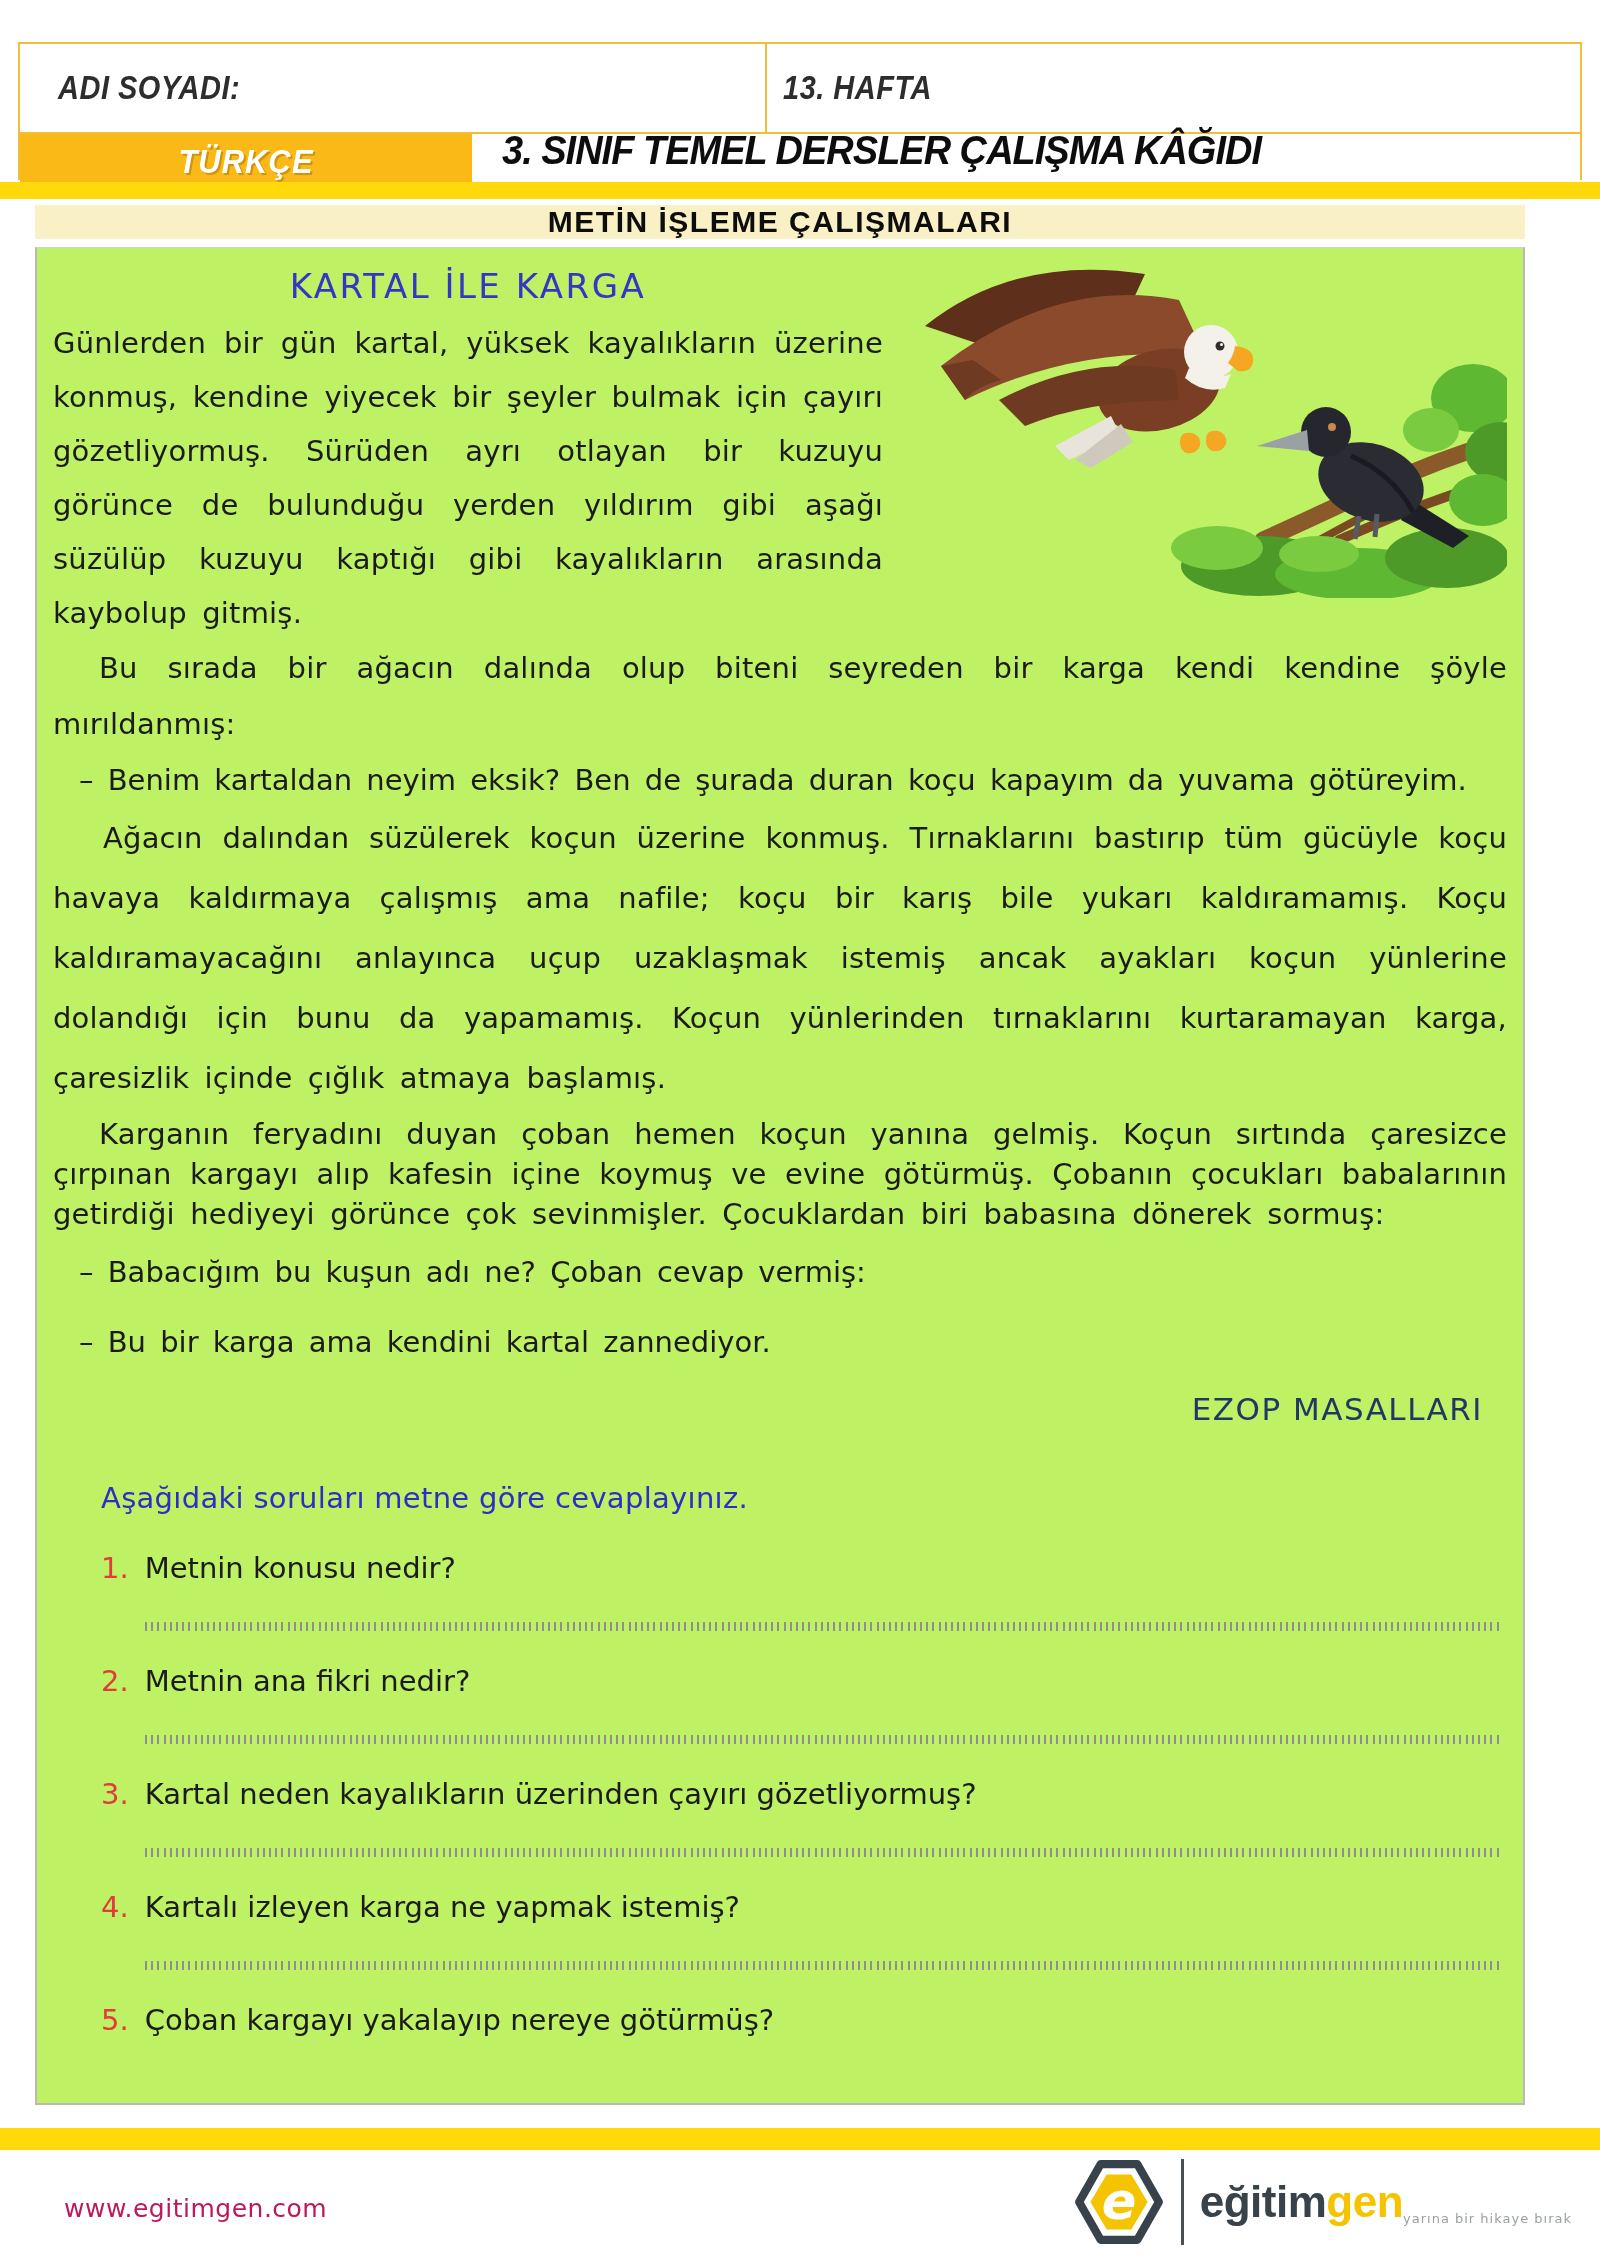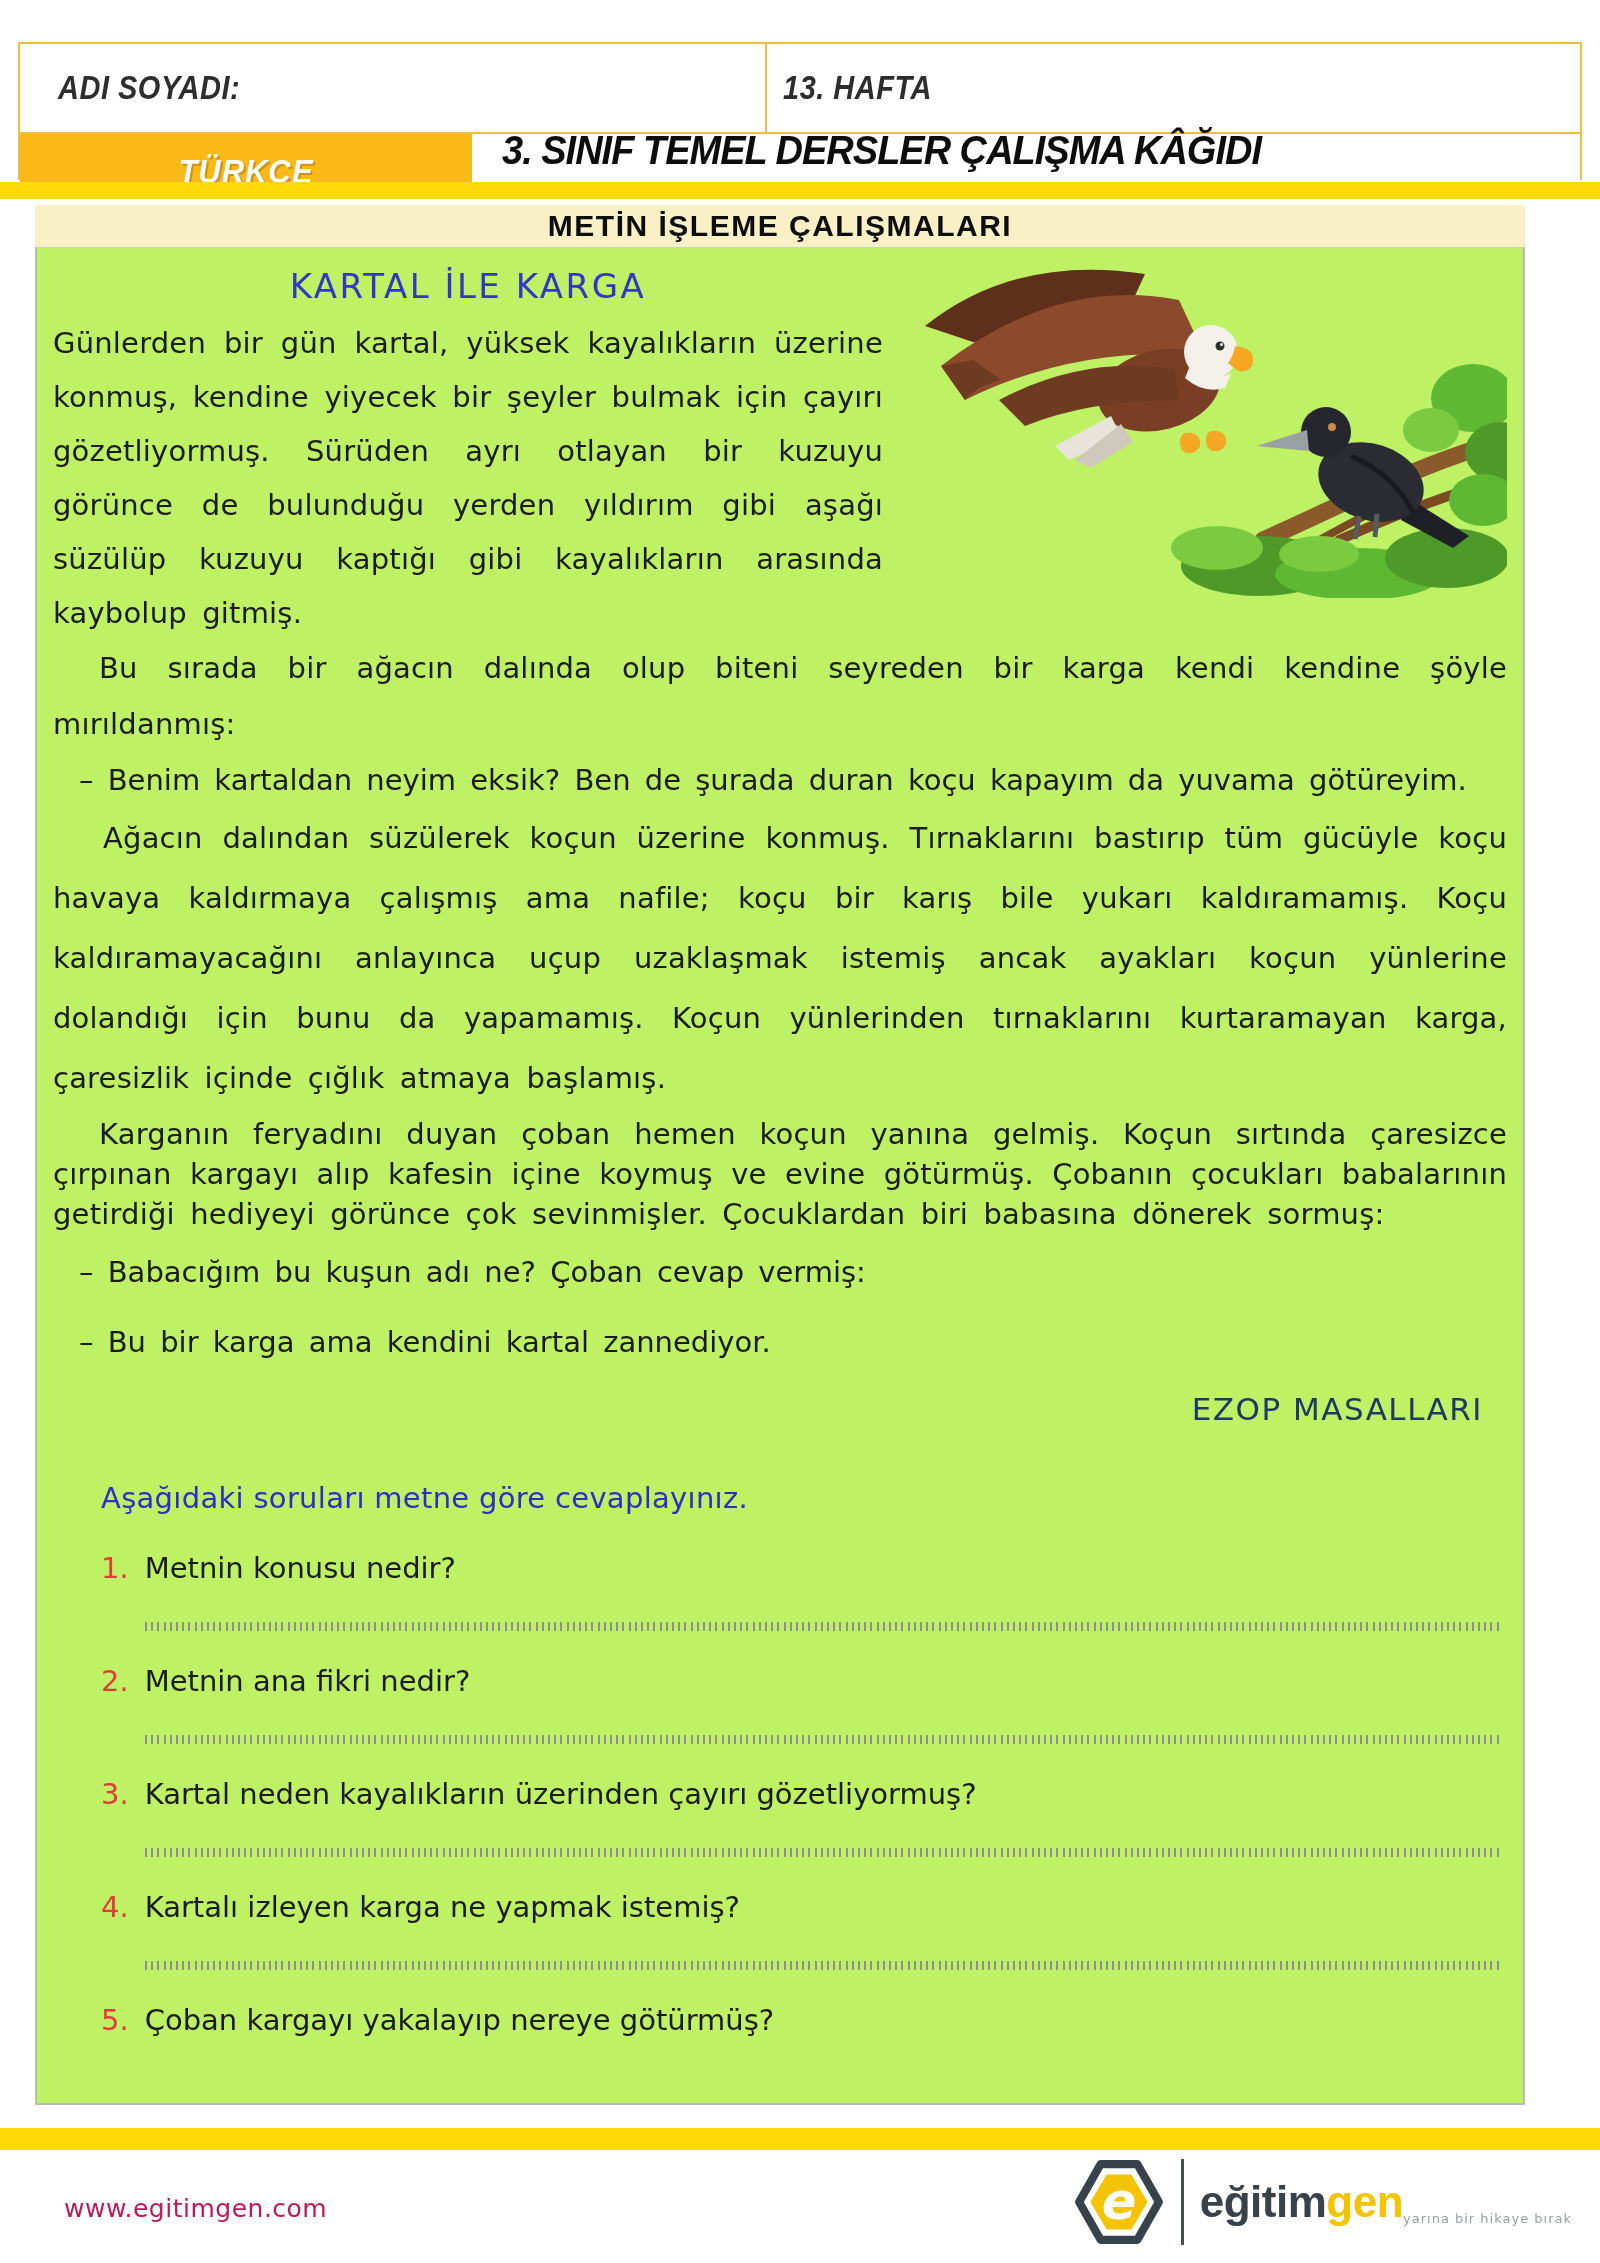--- a/index.html
+++ b/index.html
@@ -10,30 +10,30 @@
   .header-table { position:absolute; left:18px; top:42px; width:1564px; height:92px;
     border:2px solid #efbe3b; display:flex; background:#fff; }
   .header-cell-left { flex:0 0 747px; border-right:2px solid #efbe3b; display:flex; align-items:center; padding-left:38px; }
   .header-cell-right { flex:1; display:flex; align-items:center; justify-content:flex-start;padding-left:16px; }
   .header-label { font-family:"Liberation Sans", sans-serif; font-weight:800; font-style:italic;
     font-size:29px; color:#2d2d2d; letter-spacing:.5px; transform:scaleY(1.12); }
 
   .title-row { position:absolute; left:18px; top:134px; width:1564px; height:46px;
     border-left:2px solid #efbe3b; border-right:2px solid #efbe3b; background:#fff; }
   .subject-badge { position:absolute; left:0; top:0; width:452px; height:56px; background:#fbb917;
-    display:flex; align-items:flex-end; justify-content:center; }
+    display:flex; align-items:center; justify-content:center; }
   .subject-badge span { font-family:"Liberation Sans", sans-serif; font-weight:800; font-style:italic;
     font-size:31px; color:#ffffff; letter-spacing:1px; text-shadow:2px 2px 0 rgba(120,80,0,.35); transform:scaleY(1.1); }
   .doc-title { position:absolute; left:482px; top:-7px; font-family:"Liberation Sans", sans-serif;
     font-weight:800; font-style:italic; font-size:38px; color:#0d0d0d; letter-spacing:-1px;
     white-space:nowrap; transform:scaleY(1.08); transform-origin:left top; }
 
   .stripe-top { position:absolute; left:0; top:182px; width:1600px; height:17px; background:#ffd90a; }
 
-  .section-banner { position:absolute; left:35px; top:205px; width:1490px; height:42px; background:#faf0c6;
+  .section-banner { position:absolute; left:35px; top:205px; width:1490px; height:34px; background:#faf0c6;
     display:flex; align-items:center; justify-content:center; }
   .section-banner span { font-family:"Liberation Sans", sans-serif; font-weight:800; font-size:30px;
     color:#0d0d0d; letter-spacing:1.5px; }
 
   
   .content-box { position:absolute; left:35px; top:247px; width:1490px; height:1858px;
     border:2px solid #b9b9b9; border-top:1px solid #cfcfcf; background:#bef264;
     padding:4px 16px; overflow:hidden; }
 
   .story-illustration { float:right; width:600px; height:350px; margin:-4px 0 6px 24px; }

